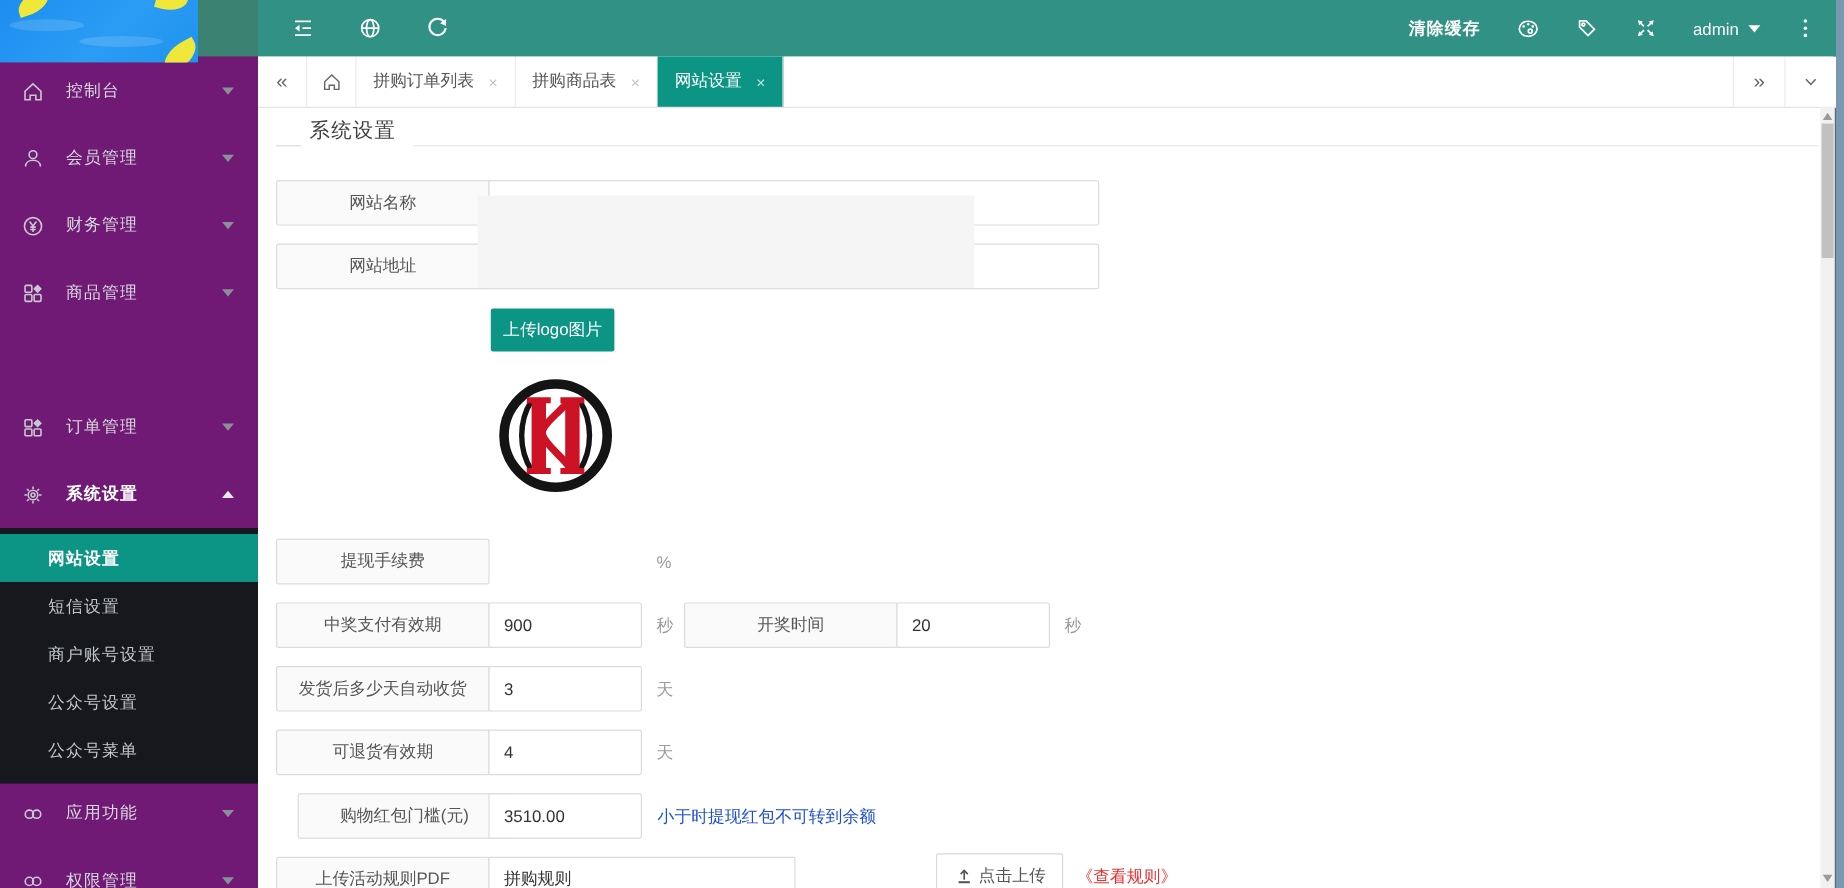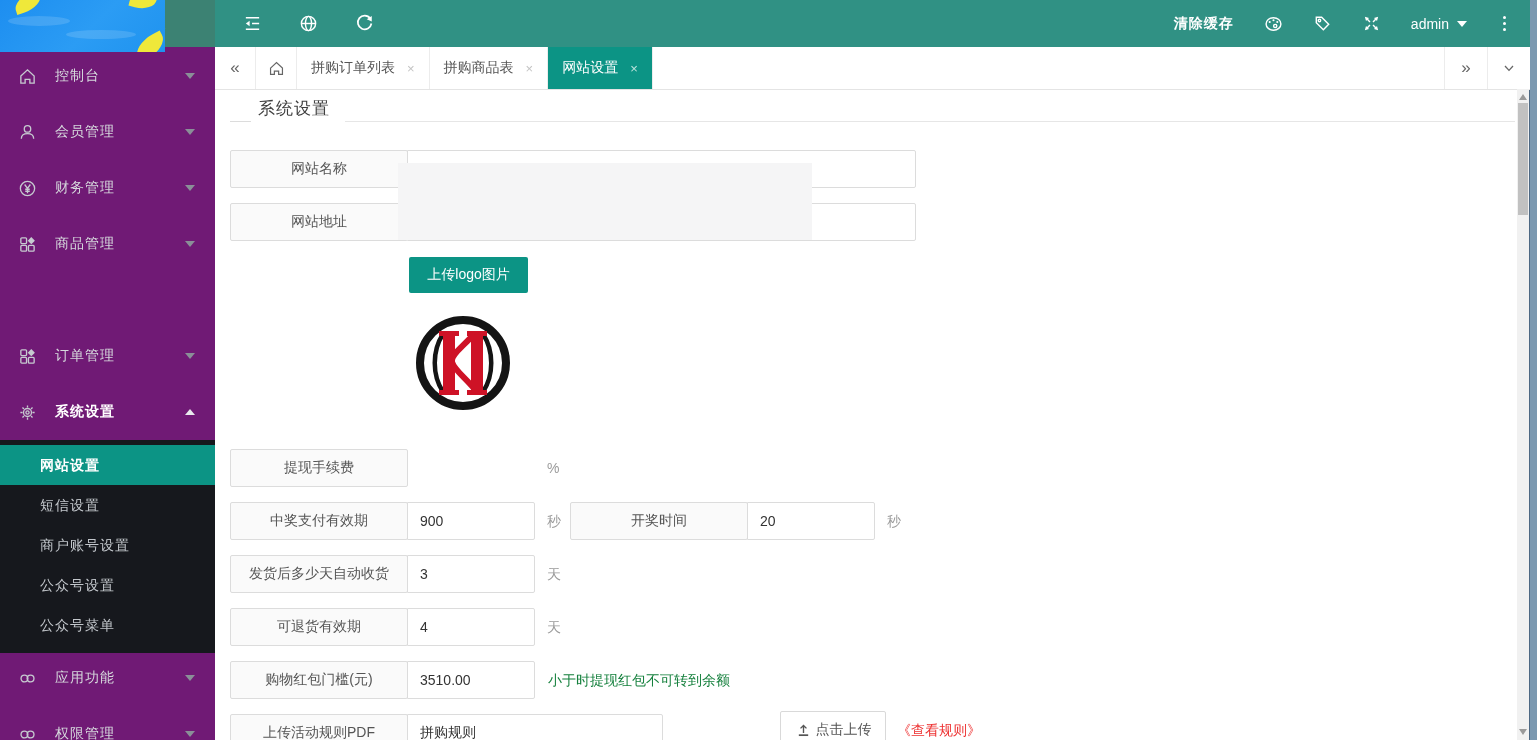--- a/index.html
+++ b/index.html
@@ -62,23 +62,23 @@
   .content{position:absolute;left:215px;top:89px;width:1302px;height:651px;background:#fff;}
   .sec-dash{position:absolute;left:15px;top:32px;width:21px;height:1px;background:#dcdcdc;}
   .sec-title{position:absolute;left:43px;top:8px;font-size:17px;color:#3f3f3f;letter-spacing:1px;}
   .sec-line{position:absolute;left:130px;top:32px;width:1170px;height:1px;background:#e6e6e6;}
 
   .flabel{position:absolute;width:178px;height:38px;background:#fafafa;border:1px solid #dcdcdc;border-radius:2px;
       box-sizing:border-box;display:flex;align-items:center;justify-content:center;color:#555;}
   .finput{position:absolute;height:38px;border:1px solid #dcdcdc;border-radius:0 2px 2px 0;box-sizing:border-box;
       background:#fff;padding:0 12px;font-size:14px;color:#333;font-family:"Liberation Sans","DejaVu Sans",sans-serif;outline:none;}
   .unit{position:absolute;height:38px;line-height:38px;color:#9b9b9b;}
-  .hint{position:absolute;height:38px;line-height:38px;color:#15803d;}
-
-  .upload-logo-btn{position:absolute;left:194px;top:168px;width:119px;height:36px;background:#0c9485;color:#fff;
+  .hint{position:absolute;height:38px;line-height:38px;color:#1d4ed8;}
+
+  .upload-logo-btn{position:absolute;left:194px;top:168px;width:103px;height:36px;background:#0c9485;color:#fff;
       border:none;border-radius:2px;font-size:14px;cursor:pointer;font-family:inherit;}
   .redaction{position:absolute;left:183px;top:74px;width:414px;height:77px;background:#f5f5f6;z-index:2;}
   .logo-img{position:absolute;left:198px;top:224px;width:100px;height:100px;}
 
   .upload-pdf-btn{position:absolute;left:565px;top:622px;width:106px;height:38px;background:#fff;border:1px solid #d9d9d9;
       border-radius:2px;color:#555;font-size:14px;display:flex;align-items:center;justify-content:center;gap:4px;cursor:pointer;box-sizing:border-box;}
   .view-rules{position:absolute;left:682px;top:622px;height:38px;line-height:38px;color:#ed2f2f;cursor:pointer;}
 
   
   .vscroll{position:absolute;left:1517px;top:89px;width:12px;height:651px;background:#f1f1f1;z-index:6;}
@@ -298,21 +298,21 @@
     <span class="unit" style="left:672px;top:413px;">秒</span>
 
     <div class="flabel" style="left:15px;top:466px;">发货后多少天自动收货</div>
     <input class="finput" style="left: 192px; top: 466px; width: 128px;" value="3">
     <span class="unit" style="left:332px;top:466px;">天</span>
 
     <div class="flabel" style="left:15px;top:519px;">可退货有效期</div>
     <input class="finput" style="left: 192px; top: 519px; width: 128px;" value="4">
     <span class="unit" style="left:332px;top:519px;">天</span>
 
-    <div class="flabel" style="left:15px;top:572px;text-align:right;">购物红包门槛(元)</div>
+    <div class="flabel" style="left:33px;top:572px;text-align:right;">购物红包门槛(元)</div>
     <input class="finput" style="left: 192px; top: 572px; width: 128px;" value="3510.00">
     <span class="hint" style="left:333px;top:572px;">小于时提现红包不可转到余额</span>
 
     <div class="flabel" style="left:15px;top:625px;">上传活动规则PDF</div>
     <input class="finput" style="left: 192px; top: 625px; width: 256px;" value="拼购规则">
     <div class="upload-pdf-btn">
       <svg width="17" height="17" viewBox="0 0 20 20">
           <path d="M10 13V4.5M6.5 7.5L10 4l3.5 3.5" stroke="#555" stroke-width="1.6" fill="none"></path>
           <rect x="4.5" y="14.5" width="11" height="2" fill="#555"></rect>
         </svg>

